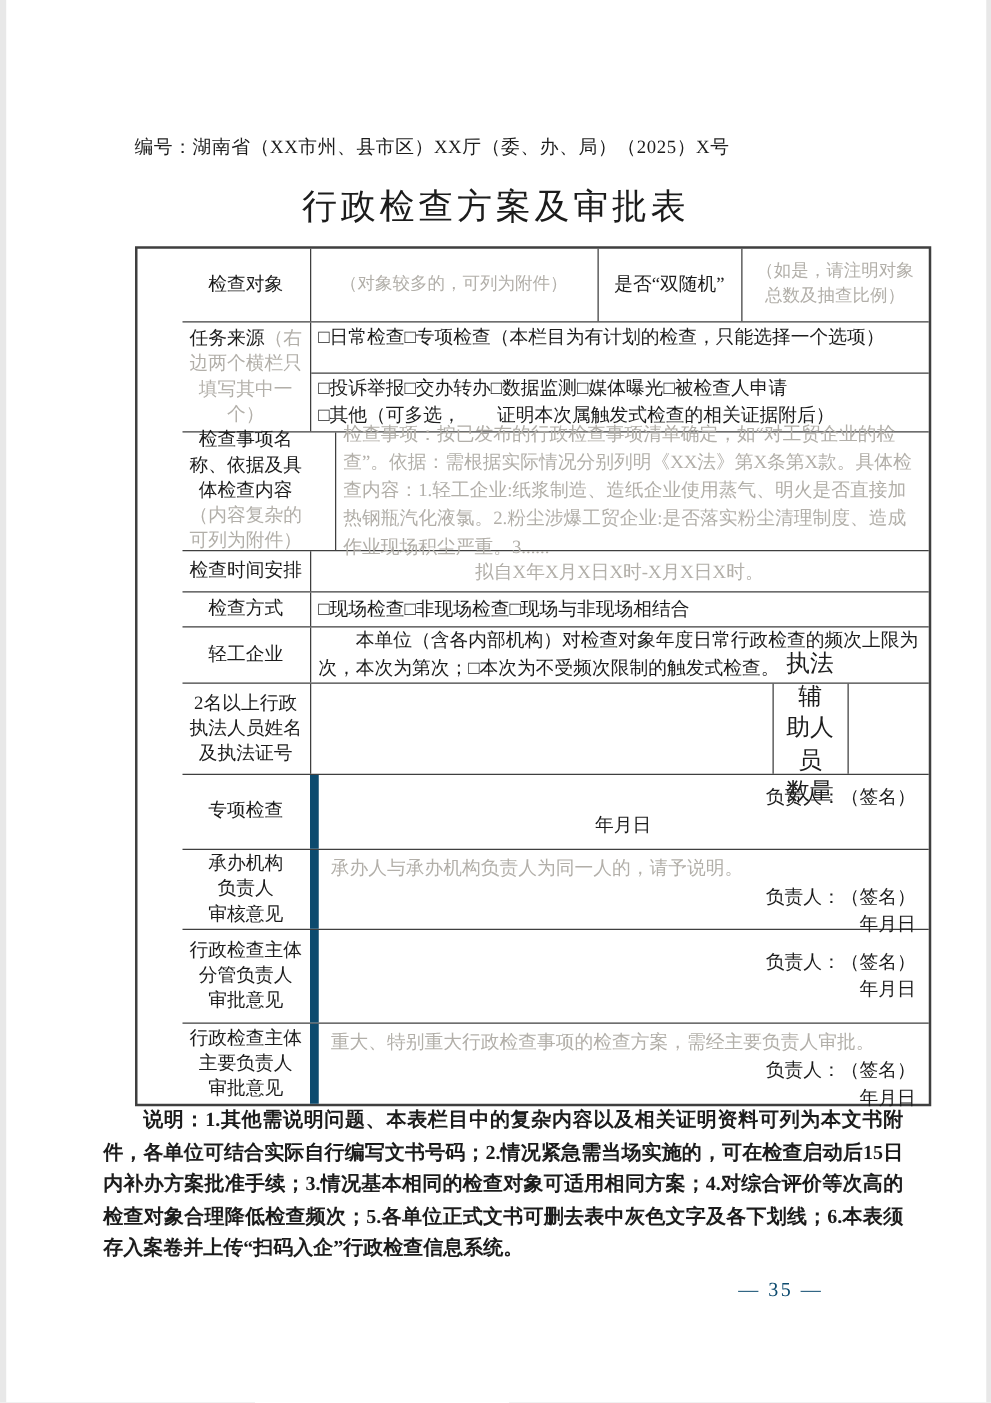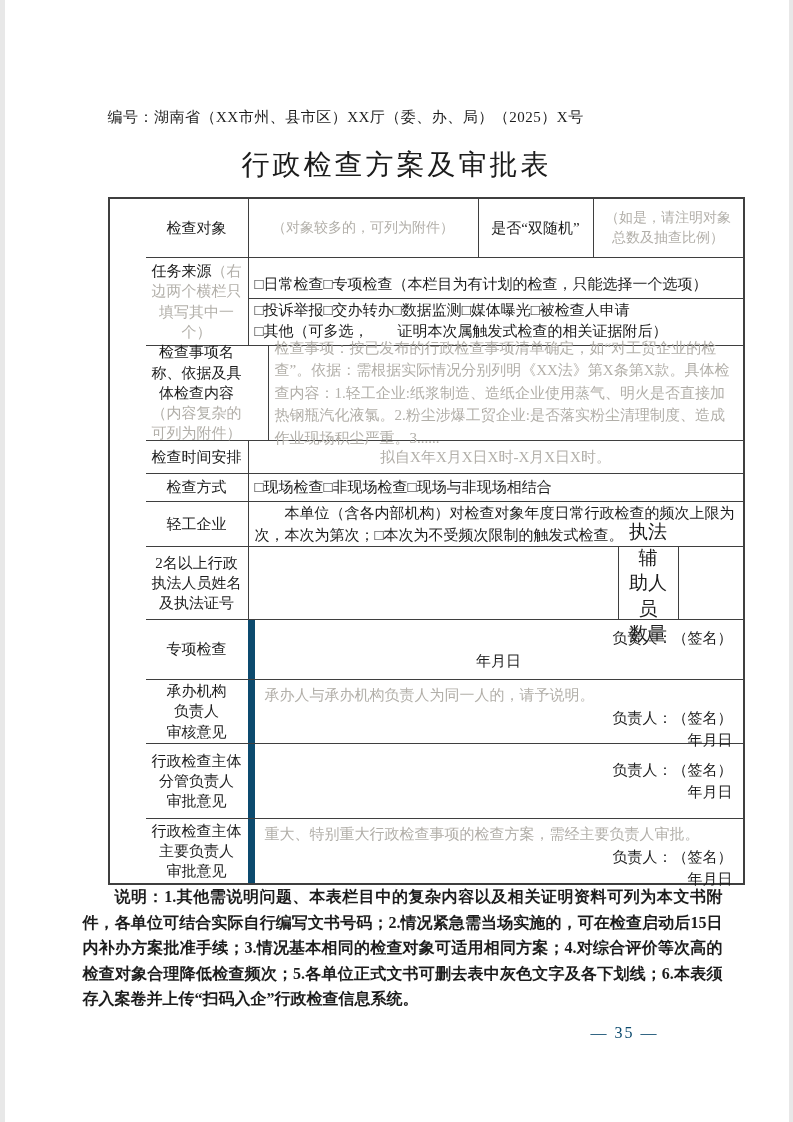--- a/index.html
+++ b/index.html
@@ -19,21 +19,21 @@
   .cell + .cell, .stack{border-left:1px solid #3f3f3f;}
   .label-cell{display:flex;align-items:center;justify-content:center;
     text-align:center;line-height:1.35;padding:2px 4px;}
   .w-label{width:102px;flex:0 0 102px;}
   .flex1{flex:1;}
   .v-center{display:flex;align-items:center;}
   .h-center{justify-content:center;text-align:center;}
   .gray{color:#b2afa9;}
   .pre{white-space:pre-line;}
   .stack{flex:1;display:flex;flex-direction:column;padding:0;border-left:1px solid #3f3f3f;}
-  .subrow{box-sizing:border-box;padding:2px 6px;display:flex;flex-direction:column;justify-content:flex-end;line-height:1.45;}
+  .subrow{box-sizing:border-box;padding:2px 6px;display:flex;flex-direction:column;justify-content:flex-start;line-height:1.45;}
   .subrow + .subrow{border-top:1px solid #3f3f3f;}
   .bold{font-weight:normal;margin-left:29px;}
   .content-cell{line-height:1.5;}
   .indent2{text-indent:2em;}
   .sign-cell{flex:1;display:flex;flex-direction:column;padding:4px 10px;box-sizing:border-box;line-height:1.5;border-left:7px solid #0c4a6e;}
   .sign-center{justify-content:center;}
   .sign-between{justify-content:space-between;}
   .t-right{text-align:right;}
   .t-center{text-align:center;}
   .notes{position:absolute;left:78px;top:884px;width:640px;

